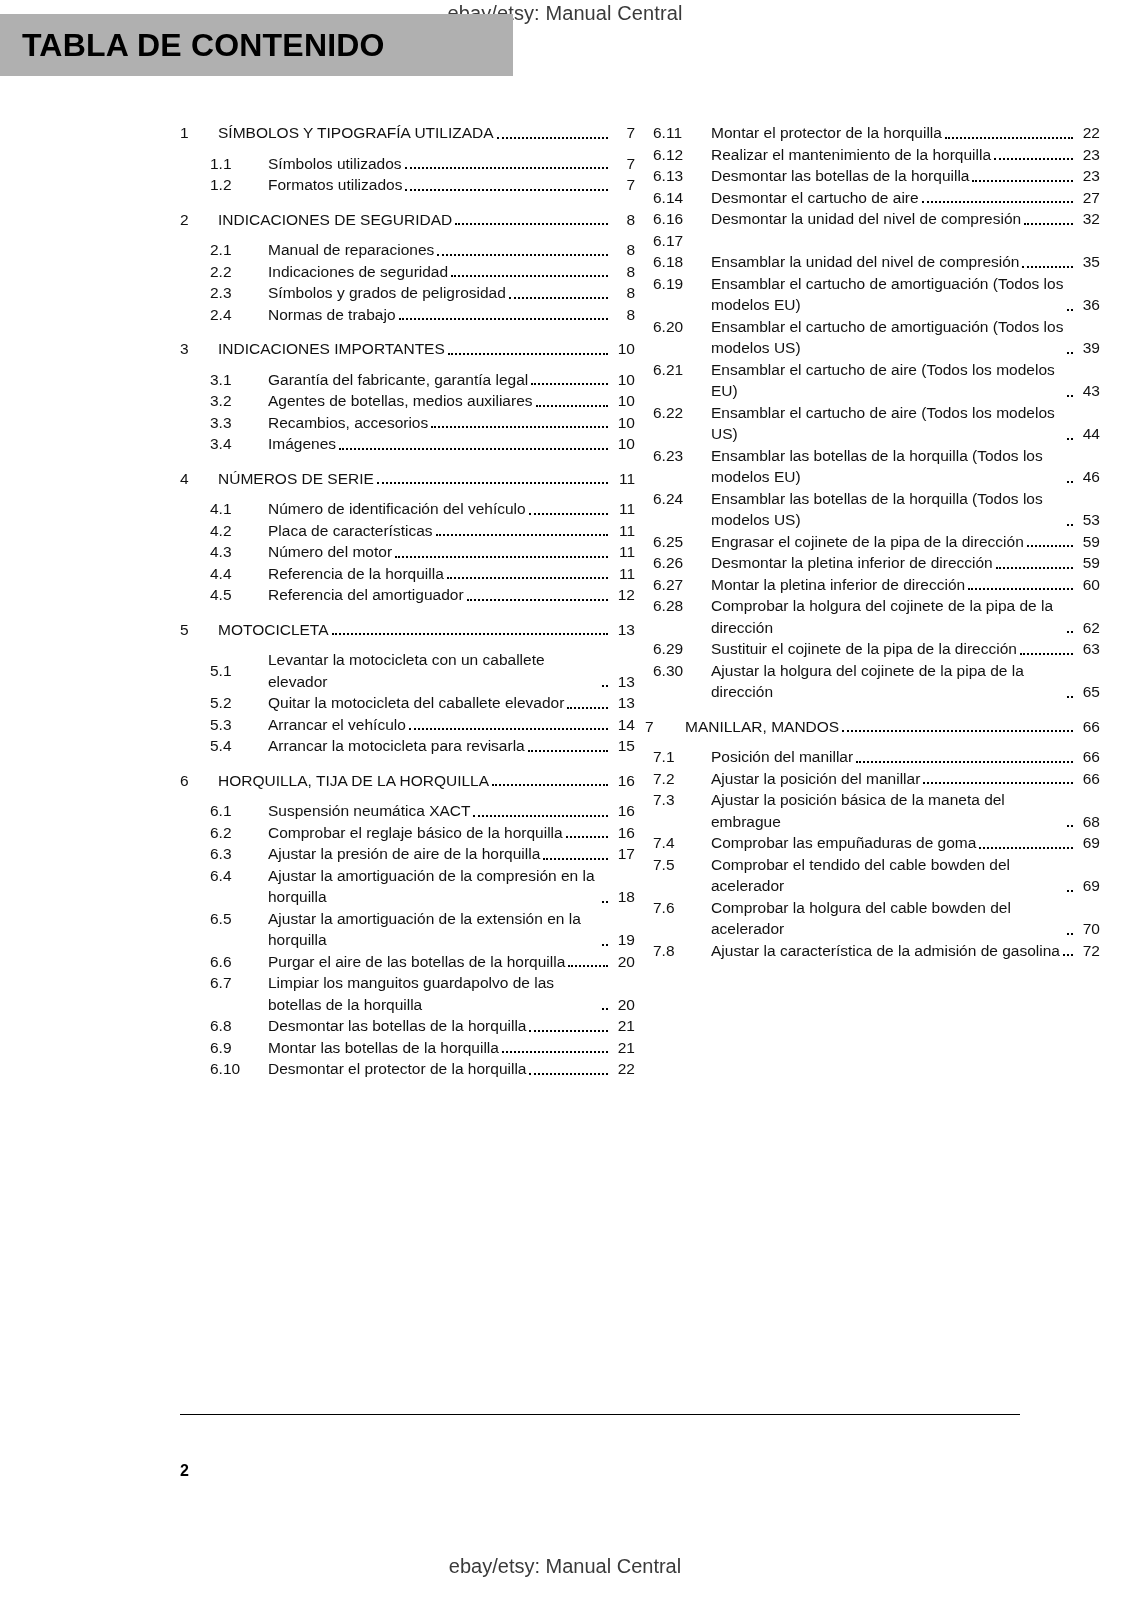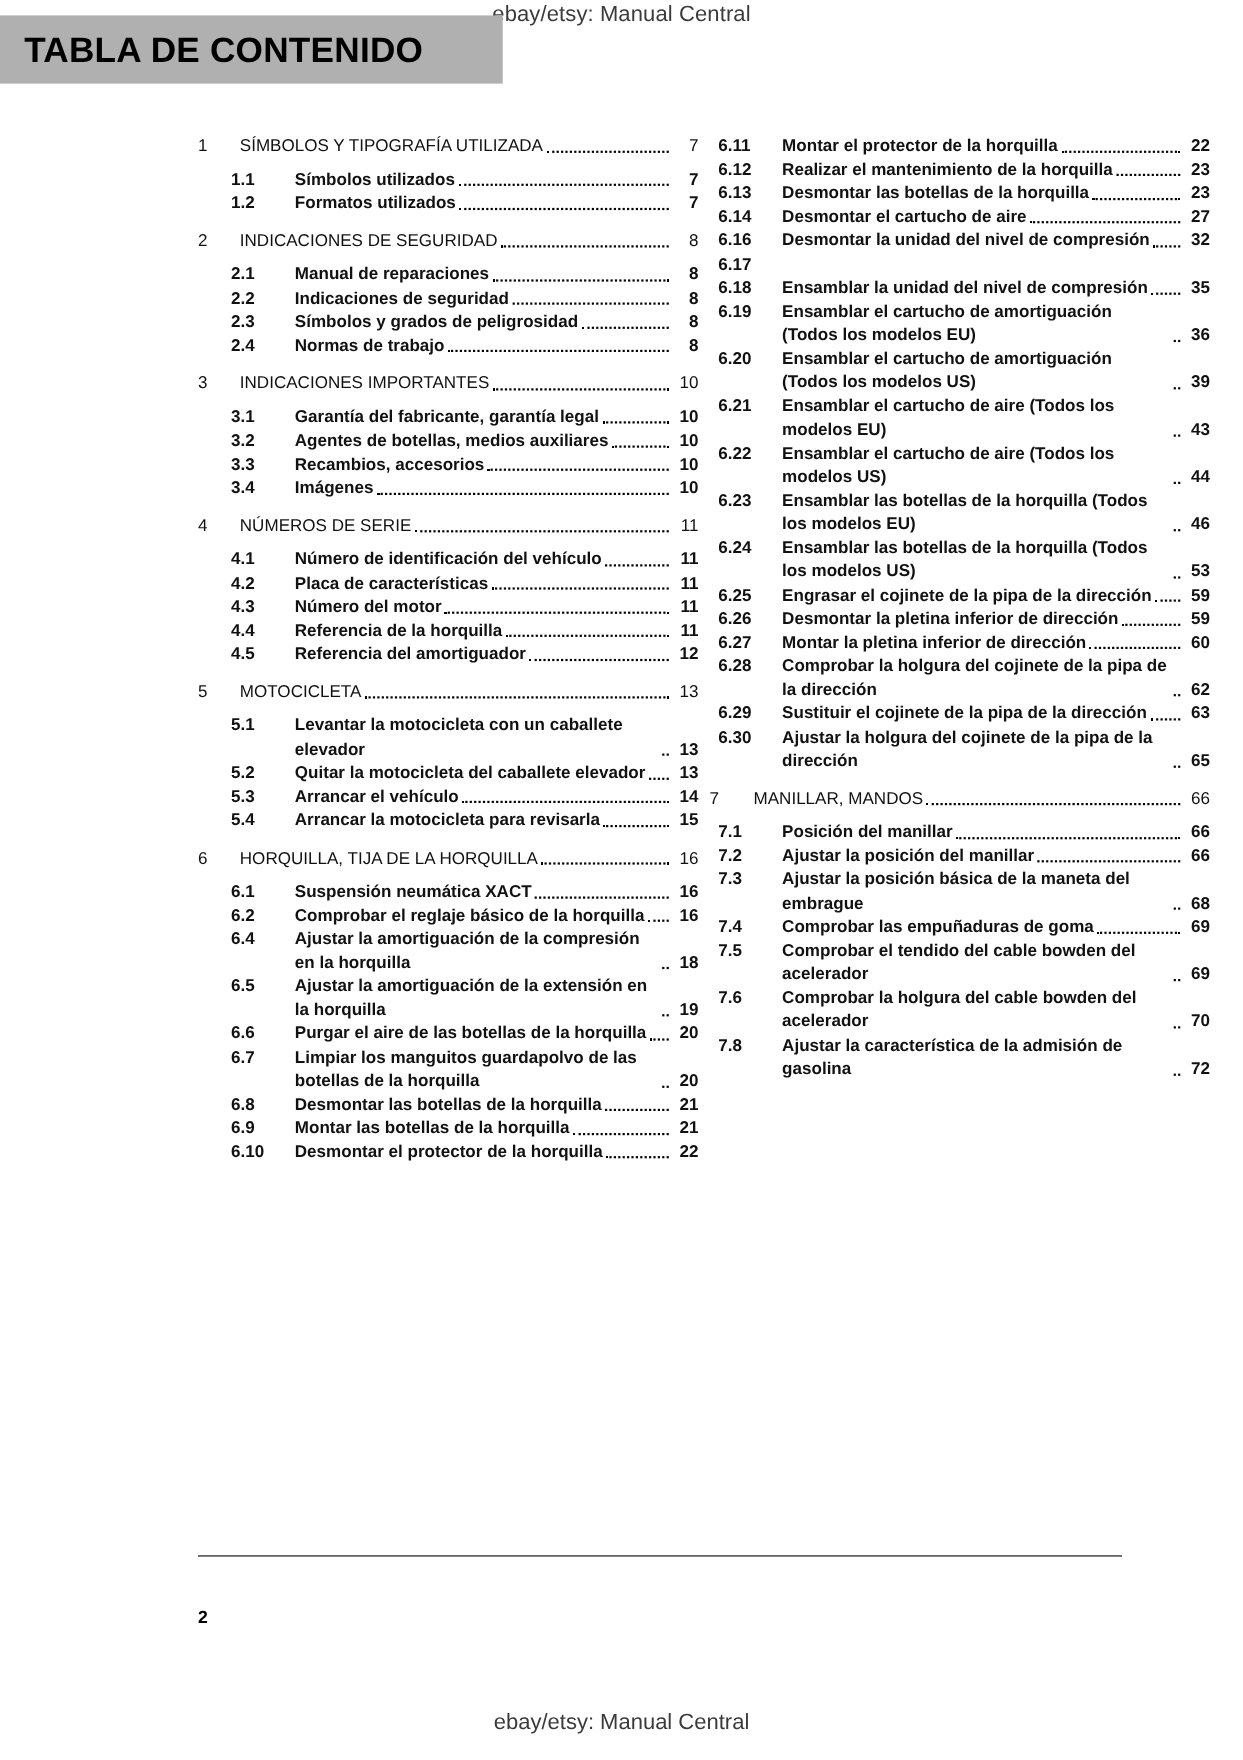--- a/index.html
+++ b/index.html
@@ -38,21 +38,21 @@
     width: 1130px;
     text-align: center;
     font-size: 20px;
     color: #3a3a3a;
   }
   
   .title-bar {
     position: absolute;
     top: 14px;
     left: 0;
-    width: 457px;
+    width: 513px;
     height: 62px;
     background: #b0b0b0;
     display: flex;
     align-items: center;
   }
   .title-bar .title-text {
     font-size: 32px;
     font-weight: bold;
     letter-spacing: 0.2px;
     color: #000;
@@ -80,24 +80,24 @@
     font-size: 15.5px;
     line-height: 21.5px;
     color: #111;
   }
   .entry.lvl1 {
     margin-top: 13px;
   }
   .entry.lvl1.first { margin-top: 0; }
   .entry.lvl2 {
     margin-top: 0px;
-    font-weight: bold;
   }
   .entry.lvl2.group-start {
     margin-top: 9px;
+    align-items: center;
   }
   .num {
     flex: 0 0 auto;
     text-align: left;
   }
   .entry.lvl1 .num { width: 38px; }
   .entry.lvl2 .num { width: 58px; margin-left: 30px; }
   .col-right .entry.lvl1 .num { width: 40px; }
   .col-right .entry.lvl2 .num { width: 58px; margin-left: 8px; }
 
@@ -363,20 +363,28 @@
         </div>
         <div class="entry lvl2">
           <span class="num">6.2</span>
           <span class="body">
             <span class="txt">Comprobar el reglaje básico de la horquilla</span>
             <span class="dots"></span>
             <span class="pg">16</span>
           </span>
         </div>
         <div class="entry lvl2">
+          <span class="num">6.3</span>
+          <span class="body">
+            <span class="txt">Ajustar la presión de aire de la horquilla</span>
+            <span class="dots"></span>
+            <span class="pg">17</span>
+          </span>
+        </div>
+        <div class="entry lvl2">
           <span class="num">6.4</span>
           <span class="body">
             <span class="txt">Ajustar la amortiguación de la compresión en la horquilla</span>
             <span class="dots"></span>
             <span class="pg">18</span>
           </span>
         </div>
         <div class="entry lvl2">
           <span class="num">6.5</span>
           <span class="body">

